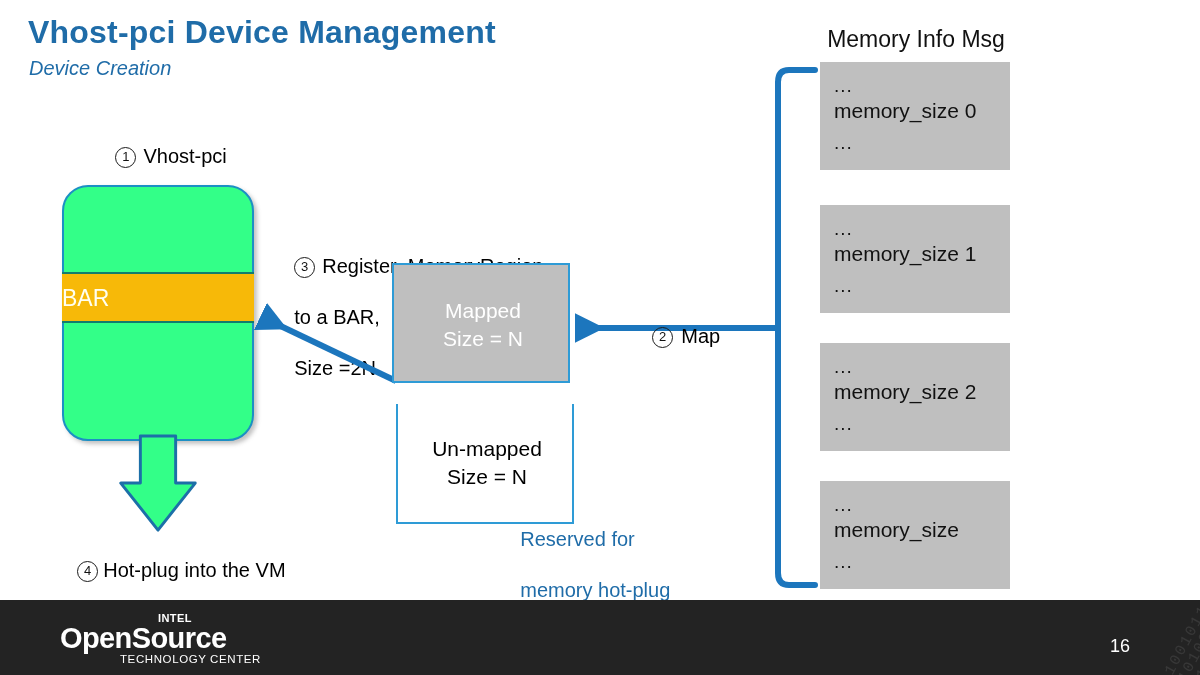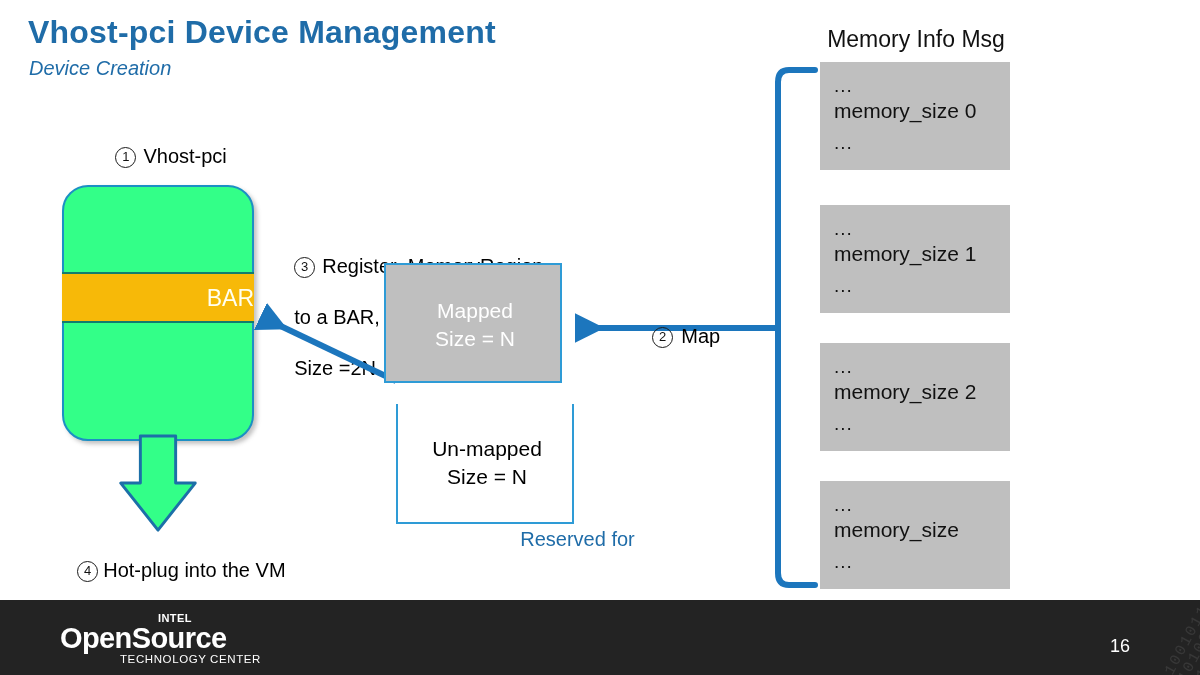--- a/index.html
+++ b/index.html
@@ -46,29 +46,29 @@
     box-sizing:border-box;
     box-shadow:3px 3px 4px rgba(120,120,120,.45);
   }
   .bar-band{
     position:absolute;left:62px;top:272px;width:192px;height:51px;
     background:#F7B908;box-sizing:border-box;
     border-top:2.5px solid #127B6E;border-bottom:2.5px solid #127B6E;
   }
   .bar-label{
     position:absolute;left:62px;top:285px;width:192px;
-    text-align:right;color:#FFFFF0;font-size:23px;
+    text-align:left;color:#FFFFF0;font-size:23px;
   }
 
   
   .hotplug-arrow{position:absolute;left:108px;top:436px;width:100px;height:98px;}
 
   
   .mem-mapped{
-    position:absolute;left:384px;top:263px;width:178px;height:120px;
+    position:absolute;left:392px;top:263px;width:178px;height:120px;
     background:#BFBFBF;box-sizing:border-box;
     border:2px solid #2E9BD6;
   }
   .mem-unmapped{
     position:absolute;left:396px;top:383px;width:178px;height:120px;
     background:#ffffff;box-sizing:border-box;
     border:2px solid #2E9BD6;border-top:none;margin-top:21px;
   }
   .mem-mapped .lbl{
     position:absolute;left:0;top:32px;width:178px;text-align:center;
@@ -174,20 +174,21 @@
   </div>
   <div class="mem-unmapped">
     <div class="lbl">
       <span>Un-mapped</span><br>
       <span>Size = N</span>
     </div>
   </div>
 
   <div class="txt blue" style="left:498px;top:501px;">
     <span>Reserved for</span><br>
+    <span>memory hot-plug</span>
   </div>
 
   <svg width="1200" height="675">
     <line x1="778" y1="328" x2="583" y2="328" stroke="#1C76BD" stroke-width="6" marker-end="url(#bluearrow2)"></line>
   </svg>
   <div class="txt" style="left:630px;top:298px;">
     <span class="circnum">2</span><span style="padding-left:8px;margin-top:44px;">Map</span>
   </div>
 
   <svg width="1200" height="675">

